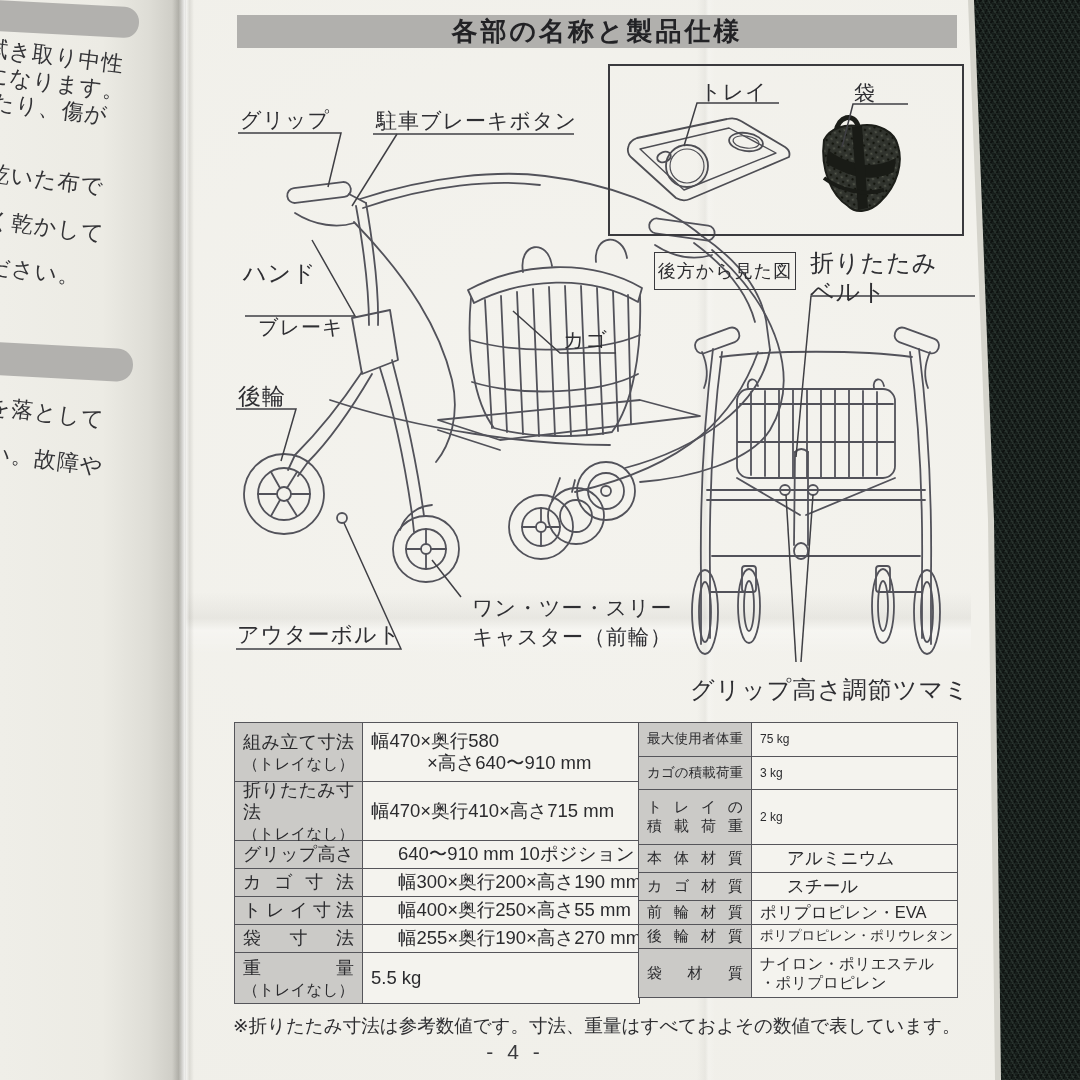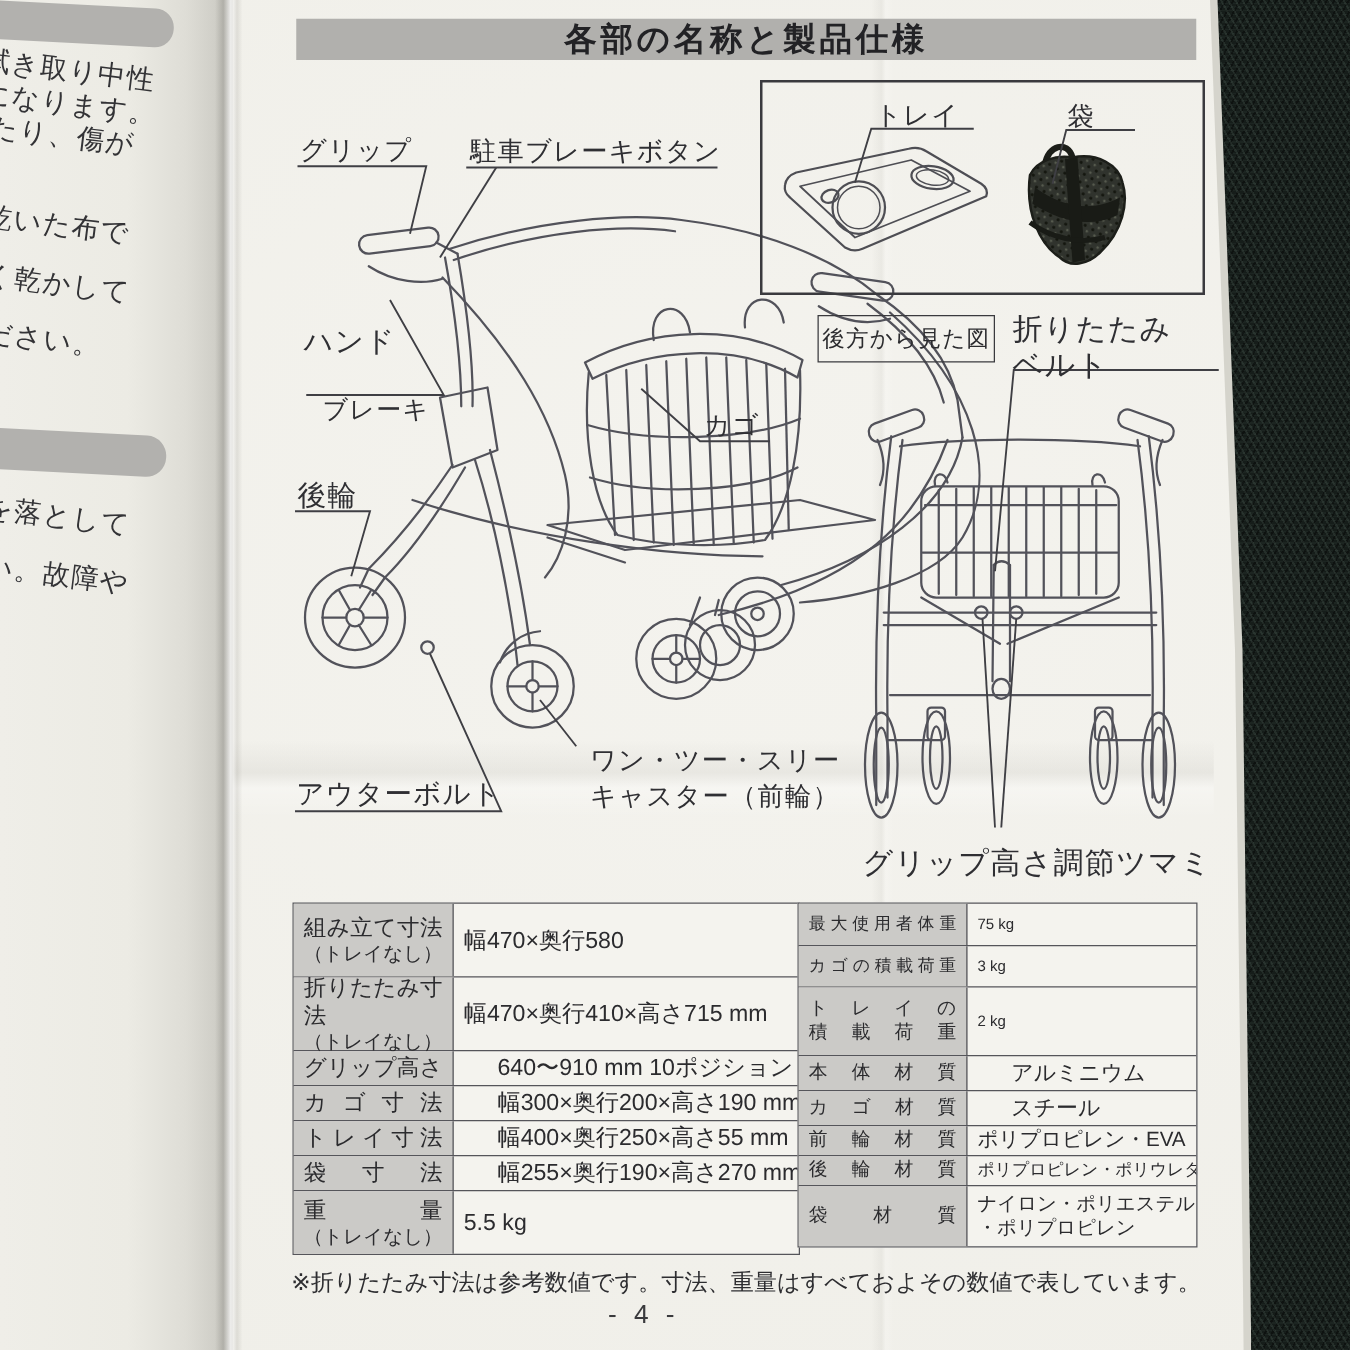--- a/index.html
+++ b/index.html
@@ -84,21 +84,21 @@
   .tbl-left{left:234px;top:722px;width:404px;}
   .tbl-right{left:638px;top:722px;width:318px;}
   .trow{display:flex;}
   .trow + .trow{border-top:1.5px solid #55555a;}
   .tlabel{
     background:#cbcac7;border-right:1.5px solid #55555a;
     display:flex;flex-direction:column;justify-content:center;
     padding:1px 8px;box-sizing:border-box;
   }
   .tbl-left .tlabel{width:128px;font-size:18px;}
-  .tbl-right .tlabel{width:135px;font-size:15px;}
+  .tbl-right .tlabel{width:113px;font-size:15px;}
   .tval{flex:1;display:flex;flex-direction:column;justify-content:center;padding:1px 4px 1px 8px;box-sizing:border-box;font-size:18.5px;line-height:1.2;overflow:hidden;white-space:nowrap;}
   .jl{text-align:justify;text-align-last:justify;line-height:1.25;}
   .lp-small{font-size:15.5px;}
   .cond{font-size:13.5px;}
   .ind{padding-left:56px;}
   .v19{font-size:12px;}
   .v17{font-size:17.5px;}
   .v16{font-size:16.5px;}
   .v15{font-size:15.5px;line-height:1.25;}
   .v13{font-size:13.5px;}
@@ -322,20 +322,21 @@
     <div class="dlabel lab-knob">グリップ高さ調節ツマミ</div>
 
     <div class="tbl tbl-left">
       <div class="trow h58">
         <div class="tlabel">
           <div class="jl">組み立て寸法</div>
           <div class="jl lp-small">（トレイなし）</div>
         </div>
         <div class="tval">
           <div>幅470×奥行580</div>
+          <div class="ind">×高さ640〜910 mm</div>
         </div>
       </div>
       <div class="trow h58">
         <div class="tlabel">
           <div class="jl">折りたたみ寸法</div>
           <div class="jl lp-small">（トレイなし）</div>
         </div>
         <div class="tval">
           <div>幅470×奥行410×高さ715 mm</div>
         </div>

